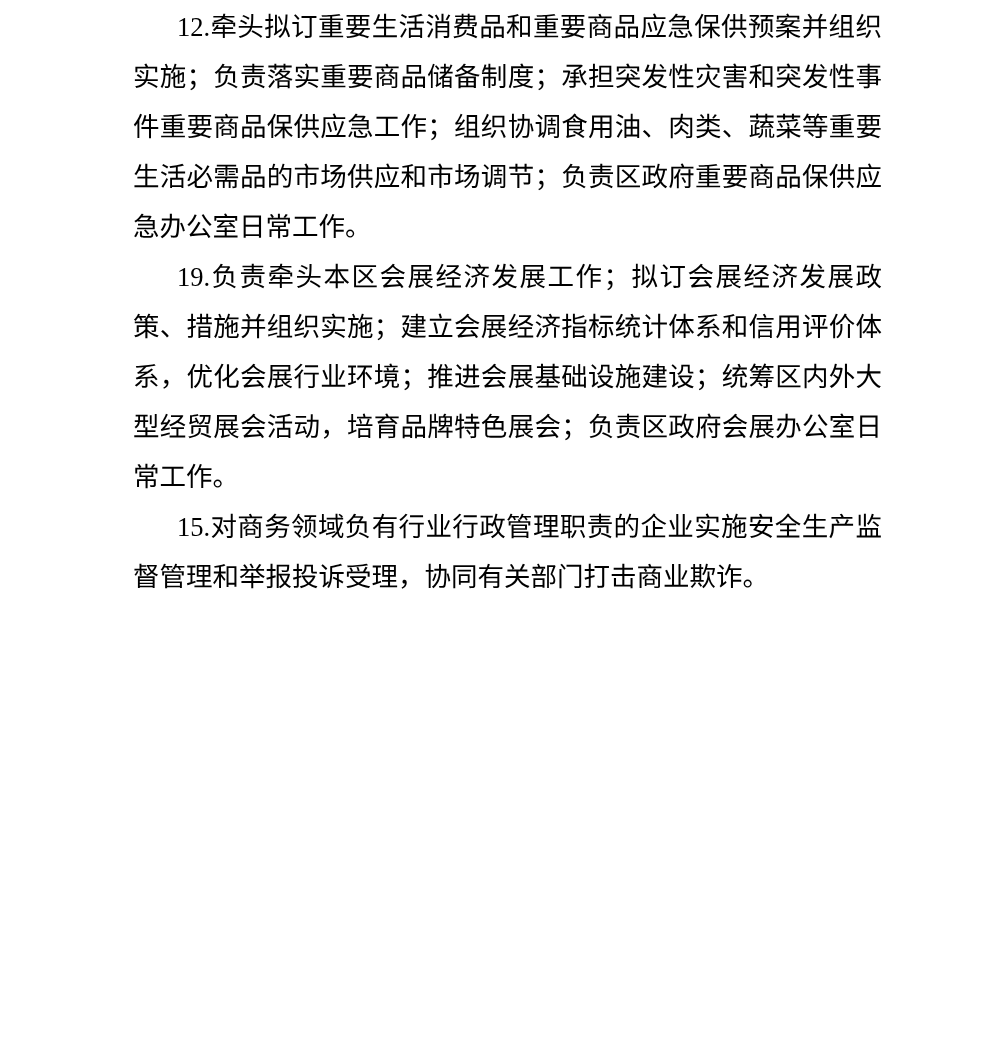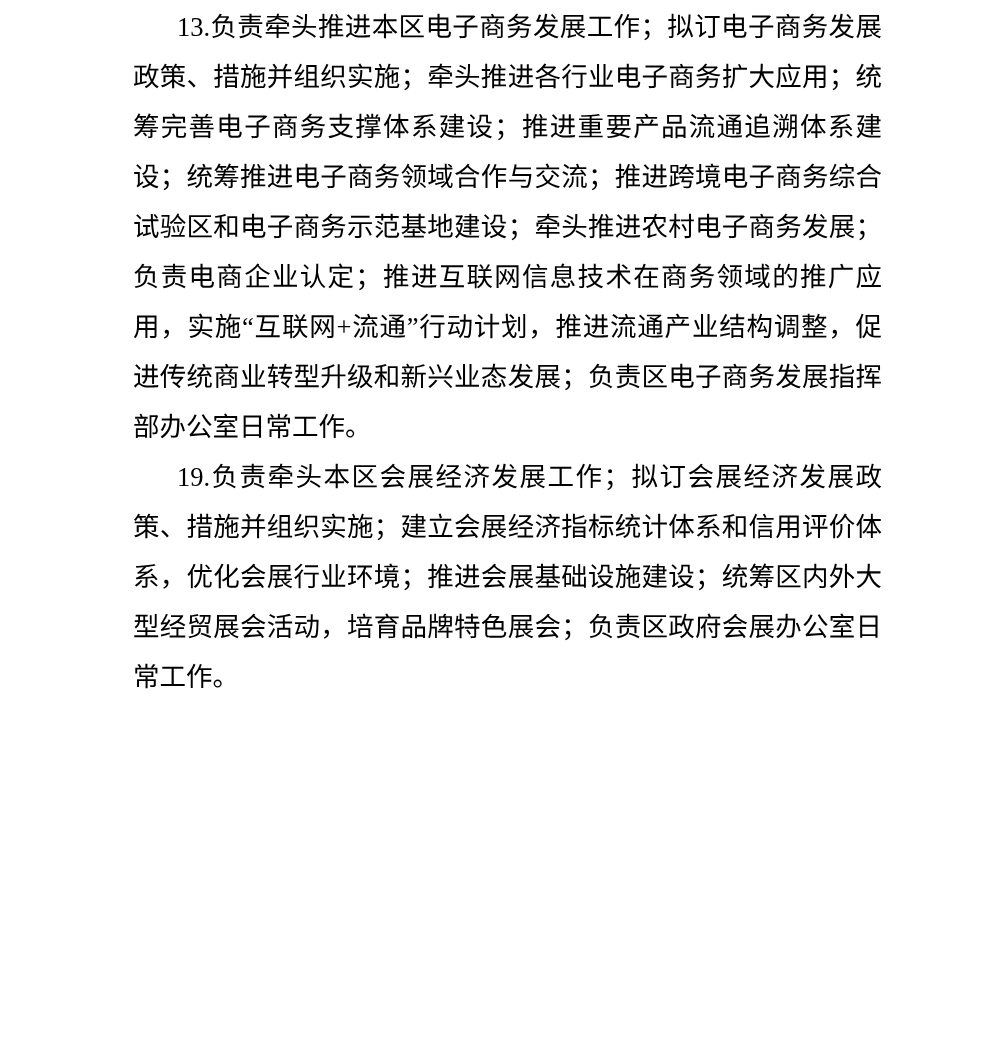--- a/index.html
+++ b/index.html
@@ -27,15 +27,16 @@
     letter-spacing: 0;
     word-break: normal;
     overflow-wrap: break-word;
     color: #000000;
   }
 </style>
 </head>
 <body>
 
 <div class="page">
-  <p class="para">13.负责牵头推进本区电子商务发展工作；拟订电子商务发展政策、措施并组织实施；牵头推进各行业电子商务扩大应用；统筹完善电子商务支撑体系建设；推进重要产品流通追溯体系建设；统筹推进电子商务领域合作与交流；推进跨境电子商务综合试验区和电子商务示范基地建设；牵头推进农村电子商务发展；负责电商企业认定；推进互联网信息技术在商务领域的推广应用，实施“互联网+流通”行动计划，推进流通产业结构调整，促进传统商业转型升级和新兴业态发展；负责区电子商务发展指挥部办公室日常工作。</p>
+  <p class="para">12.牵头拟订重要生活消费品和重要商品应急保供预案并组织实施；负责落实重要商品储备制度；承担突发性灾害和突发性事件重要商品保供应急工作；组织协调食用油、肉类、蔬菜等重要生活必需品的市场供应和市场调节；负责区政府重要商品保供应急办公室日常工作。</p>
   <p class="para">19.负责牵头本区会展经济发展工作；拟订会展经济发展政策、措施并组织实施；建立会展经济指标统计体系和信用评价体系，优化会展行业环境；推进会展基础设施建设；统筹区内外大型经贸展会活动，培育品牌特色展会；负责区政府会展办公室日常工作。</p>
+  <p class="para">15.对商务领域负有行业行政管理职责的企业实施安全生产监督管理和举报投诉受理，协同有关部门打击商业欺诈。</p>
 </div>
 
 </body></html>

